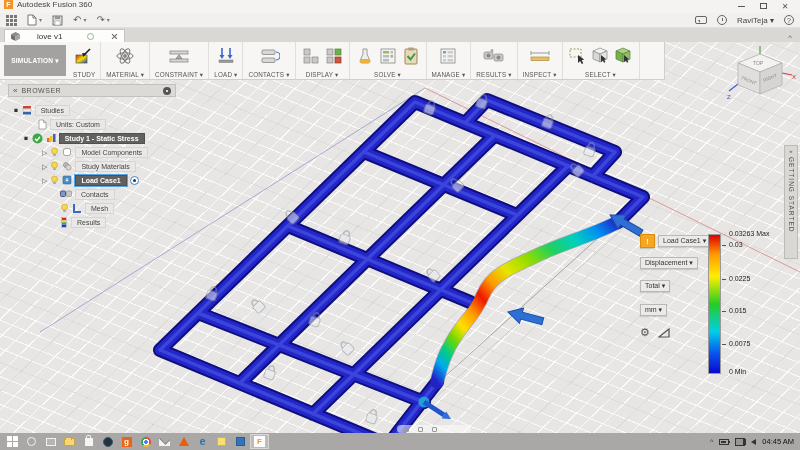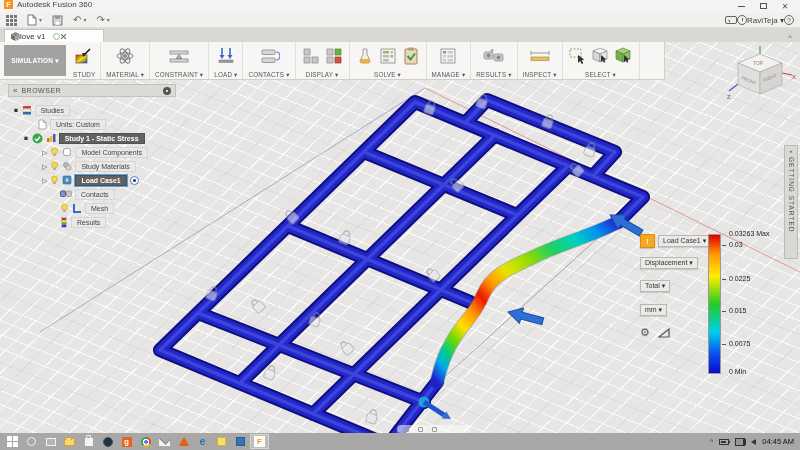--- a/index.html
+++ b/index.html
@@ -13,31 +13,31 @@
   .winbtn{width:22px;height:12px;display:flex;align-items:center;justify-content:center;color:#555;font-size:8px;cursor:default;}
   .winbtn .bar{width:7px;height:1px;background:#555;}
   .winbtn .sq{width:7px;height:6px;border:1px solid #555;}
 
   
   .qat{position:absolute;left:0;top:13px;width:800px;height:15px;background:#f1f0ee;display:flex;align-items:center;padding:0 6px;border-bottom:1px solid #e0dfdd;}
   .qat .qicon{display:flex;align-items:center;margin-right:10px;color:#666;font-size:10px;line-height:10px;}
   .caret{font-size:6px;color:#777;margin-left:2px;}
   .grid9{display:grid;grid-template-columns:repeat(3,3px);grid-gap:1px;}
   .grid9 i{width:3px;height:3px;background:#777;}
-  .qat-right{margin-left:auto;display:flex;align-items:center;color:#555;}
+  .qat-right{margin-left:auto;display:flex;align-items:center;gap:10px;color:#555;}
   .bubble{width:12px;height:8px;border:1px solid #666;border-radius:2px;position:relative;}
   .bubble:after{content:"";position:absolute;left:2px;bottom:-3px;border:3px solid transparent;border-top-color:#666;border-left-width:2px;border-right-width:0;}
   .clockic{width:10px;height:10px;border:1px solid #666;border-radius:50%;position:relative;}
   .clockic:after{content:"";position:absolute;left:4px;top:2px;width:1px;height:3px;background:#666;}
   .user-menu{font-size:8px;color:#444;}
   .helpic{width:10px;height:10px;border:1px solid #666;border-radius:50%;text-align:center;line-height:9px;font-size:7px;color:#555;}
 
   
   .tabrow{position:absolute;left:0;top:28px;width:800px;height:14px;background:#d9d8d5;display:flex;align-items:flex-end;}
-  .doc-tab{height:13px;background:#fdfdfc;border:1px solid #c6c5c2;border-bottom:none;display:flex;align-items:center;gap:0;padding:0 6px;margin-left:4px;min-width:100px;}
+  .doc-tab{height:13px;background:#fdfdfc;border:1px solid #c6c5c2;border-bottom:none;display:flex;align-items:center;gap:17px;padding:0 6px;margin-left:4px;min-width:100px;}
   .doc-tab .label{font-size:8px;color:#333;}
   .sync-circ{width:7px;height:7px;border:1px solid #8fb98f;border-radius:50%;margin-left:8px;}
   .closex{position:relative;width:7px;height:7px;}
   .closex i{position:absolute;left:0;top:3px;width:7px;height:1px;background:#666;}
   .closex i:first-child{transform:rotate(45deg);} .closex i:last-child{transform:rotate(-45deg);}
   .tab-collapse{margin-left:auto;margin-right:8px;color:#666;font-size:8px;line-height:8px;}
 
   
   .canvas{position:absolute;left:0;top:42px;width:800px;height:391px;background-color:#e7e6e4;
     background-image:

